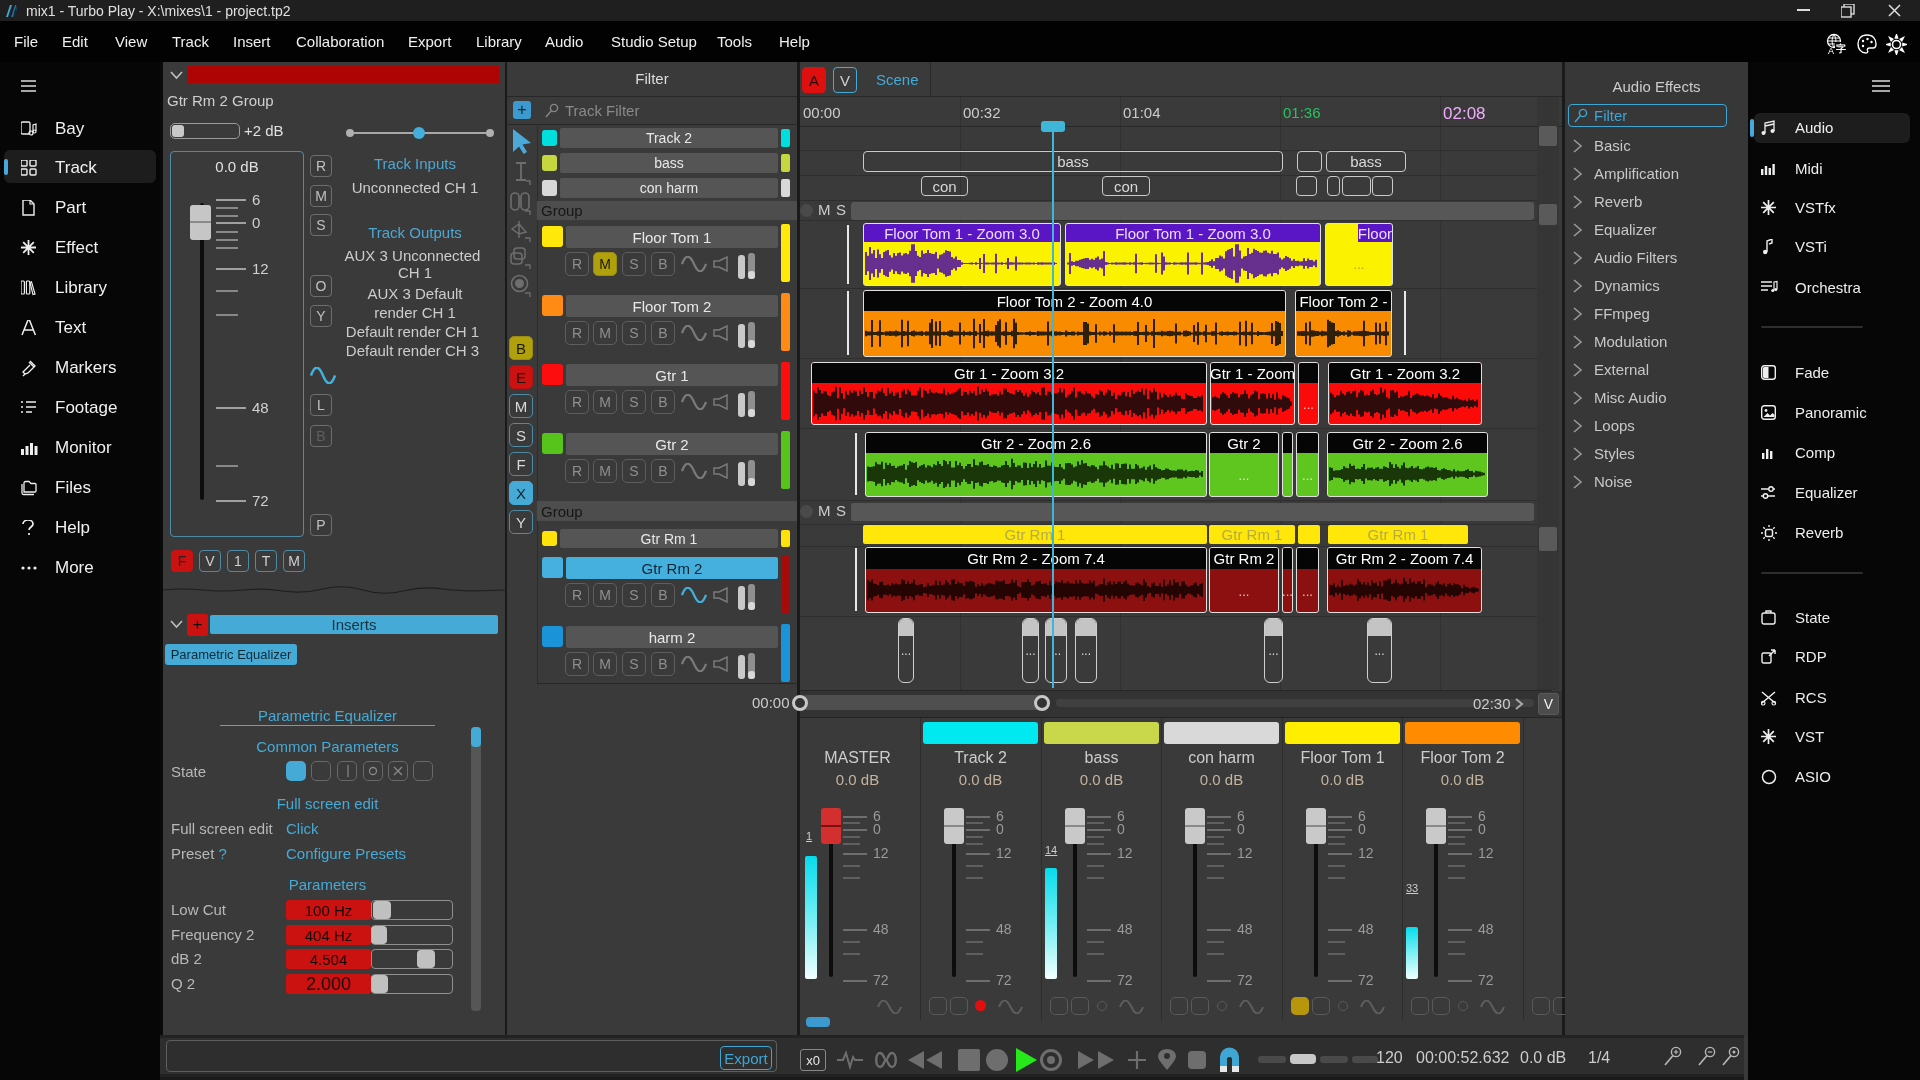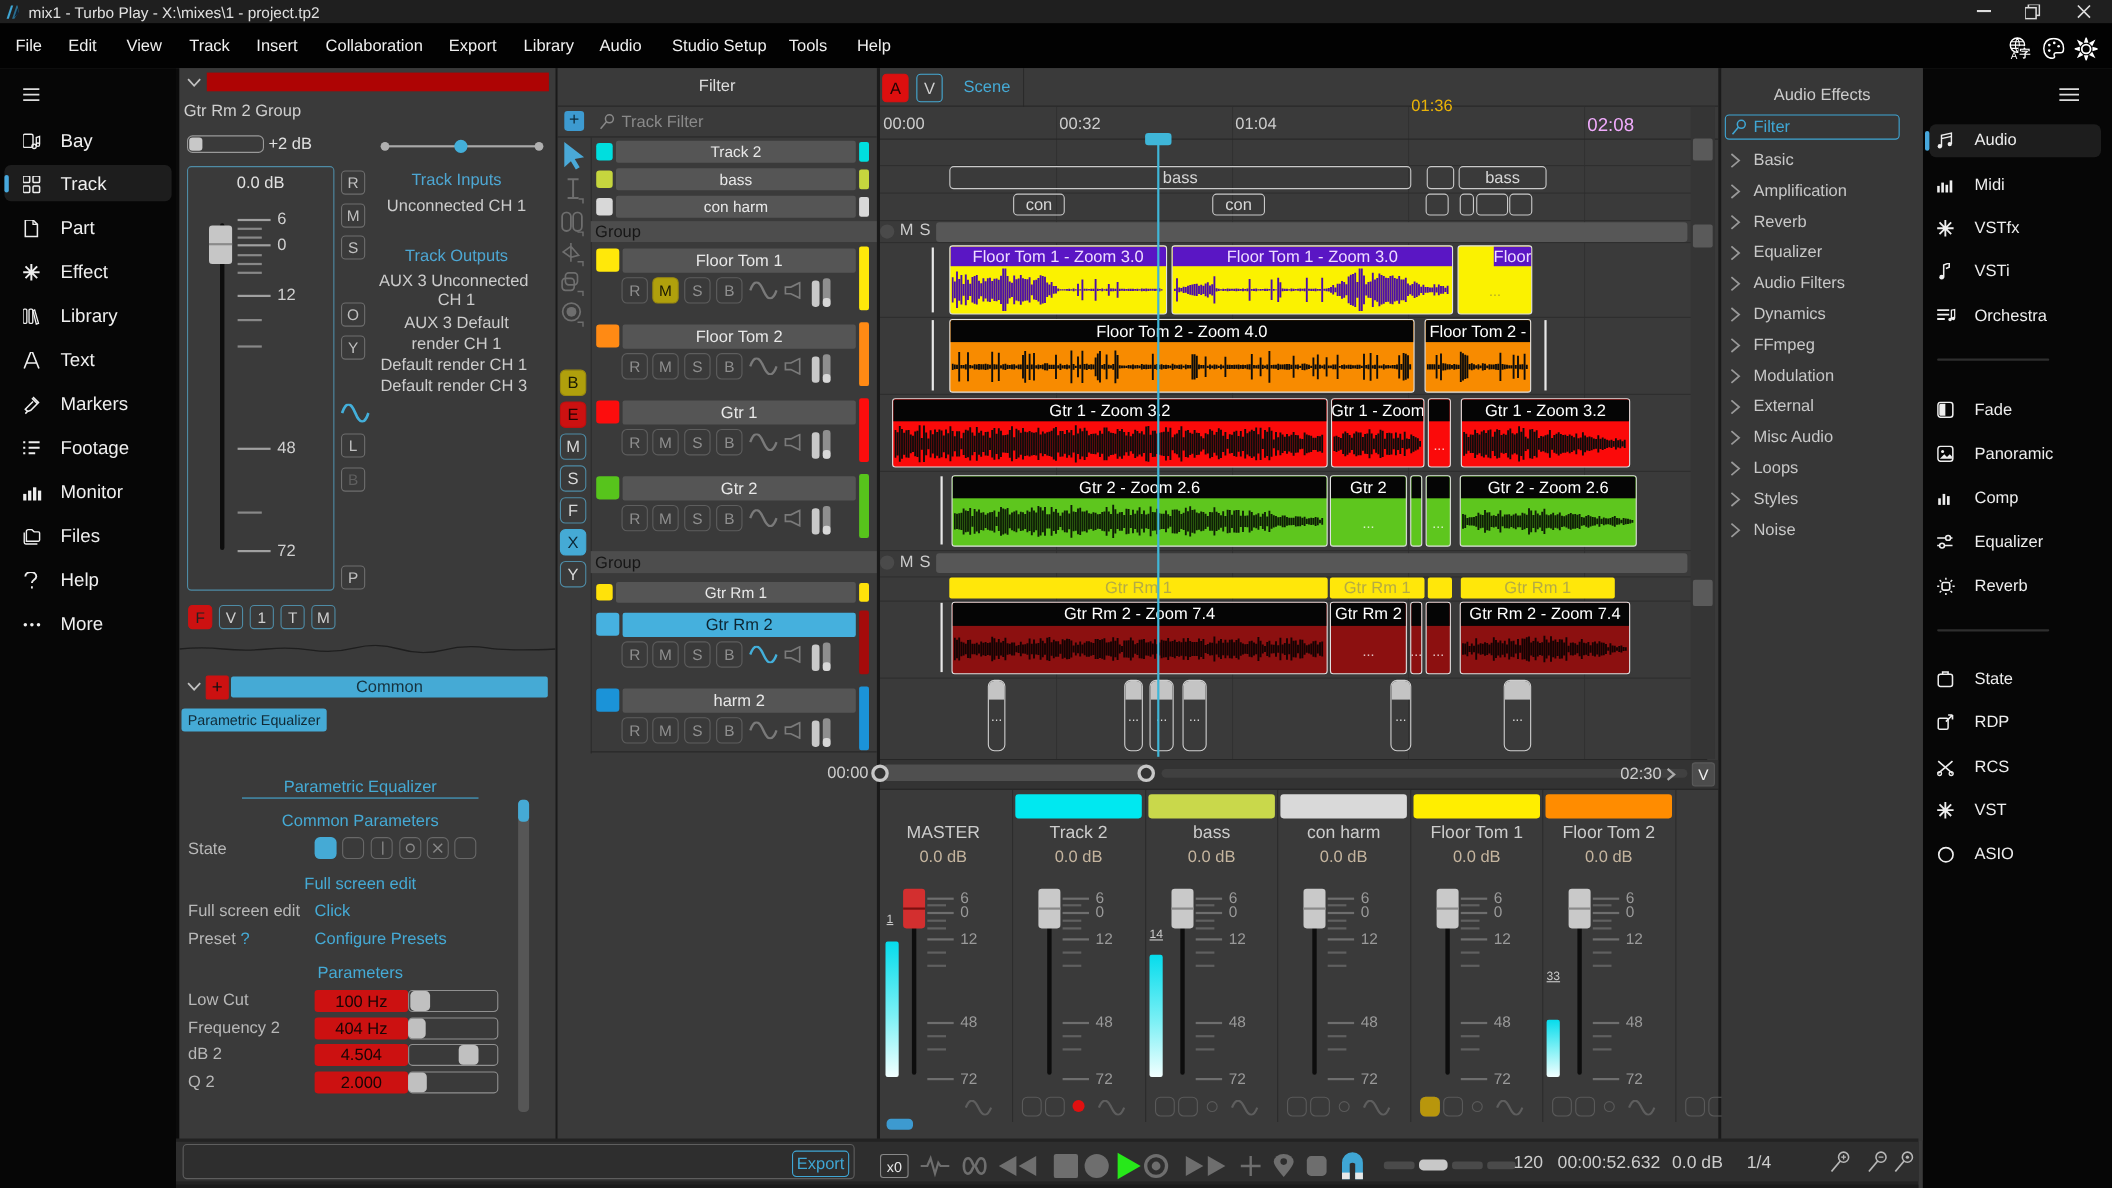--- a/index.html
+++ b/index.html
@@ -270,21 +270,21 @@
 <div style="position:absolute;left:227px;top:550px;width:22px;height:22px;background:transparent;border:1px solid #4e8ba5;border-radius:4px;box-sizing:border-box;color:#d0d0d0;font-size:14px;display:flex;align-items:center;justify-content:center;">1</div>
 <div style="position:absolute;left:255px;top:550px;width:22px;height:22px;background:transparent;border:1px solid #4e8ba5;border-radius:4px;box-sizing:border-box;color:#d0d0d0;font-size:14px;display:flex;align-items:center;justify-content:center;">T</div>
 <div style="position:absolute;left:283px;top:550px;width:22px;height:22px;background:transparent;border:1px solid #4e8ba5;border-radius:4px;box-sizing:border-box;color:#d0d0d0;font-size:14px;display:flex;align-items:center;justify-content:center;">M</div>
 <svg style="position:absolute;left:163px;top:586px;" width="342" height="8" viewBox="0 0 342 8">
     <path d="M0 4 Q 20 2, 40 4 T 80 4 T 120 5 T 160 3 T 200 4 T 240 5 T 280 3 T 342 4" stroke="#1e1e1e" stroke-width="1.2" fill="none"></path>
   </svg>
 <svg style="position:absolute;left:170px;top:620px;" width="13" height="9" viewBox="0 0 13 9">
     <path d="M1 1 L6.5 7 L12 1" stroke="#c0c0c0" stroke-width="1.6" fill="none"></path>
   </svg>
 <div style="position:absolute;left:187px;top:614px;width:21px;height:22px;background:#cc1111;border:1px solid #cc1111;border-radius:2px;box-sizing:border-box;color:#111;font-size:17px;display:flex;align-items:center;justify-content:center;">+</div>
-<div style="position:absolute;left:210px;top:615px;width:288px;height:19px;background:#45aad5;border-radius:2px;color:#16323e;font-size:15px;display:flex;align-items:center;justify-content:center;">Common</div>
+<div style="position:absolute;left:210px;top:615px;width:288px;height:19px;background:#45aad5;border-radius:2px;color:#16323e;font-size:15px;display:flex;align-items:center;justify-content:center;">Inserts</div>
 <div style="position:absolute;left:165px;top:644px;width:132px;height:21px;background:#45aad5;border-radius:3px;color:#102a36;font-size:13px;display:flex;align-items:center;justify-content:center;white-space:nowrap;">Parametric Equalizer</div>
 <div style="position:absolute;left:190px;top:707px;width:275px;text-align:center;font-size:15px;color:#45aad5;white-space:nowrap;overflow:hidden;">Parametric Equalizer</div>
 <div style="position:absolute;left:220px;top:725px;width:215px;height:1px;background:#45aad5;"></div>
 <div style="position:absolute;left:190px;top:738px;width:275px;text-align:center;font-size:15px;color:#45aad5;white-space:nowrap;overflow:hidden;">Common Parameters</div>
 <div style="position:absolute;left:171px;top:763px;font-size:15px;color:#b8b8b8;white-space:nowrap;">State</div>
 <div style="position:absolute;left:286px;top:761px;width:20px;height:20px;background:#45aad5;border-radius:5px;"></div>
 <div style="position:absolute;left:311px;top:761px;width:20px;height:20px;background:transparent;border:1px solid #686868;border-radius:5px;box-sizing:border-box;"></div>
 <div style="position:absolute;left:337px;top:761px;width:20px;height:20px;background:transparent;border:1px solid #686868;border-radius:5px;box-sizing:border-box;"></div>
 <div style="position:absolute;left:363px;top:761px;width:20px;height:20px;background:transparent;border:1px solid #686868;border-radius:5px;box-sizing:border-box;"></div>
 <div style="position:absolute;left:388px;top:761px;width:20px;height:20px;background:transparent;border:1px solid #686868;border-radius:5px;box-sizing:border-box;"></div>
@@ -310,21 +310,21 @@
 <div style="position:absolute;left:373px;top:901px;width:18px;height:18px;background:#c0c0c0;border-radius:4px;"></div>
 <div style="position:absolute;left:171px;top:926px;font-size:15px;color:#b8b8b8;white-space:nowrap;">Frequency 2</div>
 <div style="position:absolute;left:286px;top:925px;width:85px;height:20px;background:#cc1111;border-radius:3px;color:#1a0505;font-size:15px;display:flex;align-items:center;justify-content:center;">404 Hz</div>
 <div style="position:absolute;left:371px;top:925px;width:82px;height:20px;background:transparent;border:1px solid #909090;border-radius:4px;box-sizing:border-box;"></div>
 <div style="position:absolute;left:371px;top:926px;width:16px;height:18px;background:#c0c0c0;border-radius:4px;"></div>
 <div style="position:absolute;left:171px;top:950px;font-size:15px;color:#b8b8b8;white-space:nowrap;">dB 2</div>
 <div style="position:absolute;left:286px;top:949px;width:85px;height:20px;background:#cc1111;border-radius:3px;color:#1a0505;font-size:15px;display:flex;align-items:center;justify-content:center;">4.504</div>
 <div style="position:absolute;left:371px;top:949px;width:82px;height:20px;background:transparent;border:1px solid #909090;border-radius:4px;box-sizing:border-box;"></div>
 <div style="position:absolute;left:417px;top:950px;width:18px;height:18px;background:#c0c0c0;border-radius:4px;"></div>
 <div style="position:absolute;left:171px;top:975px;font-size:15px;color:#b8b8b8;white-space:nowrap;">Q 2</div>
-<div style="position:absolute;left:286px;top:974px;width:85px;height:20px;background:#cc1111;border-radius:3px;color:#1a0505;font-size:15px;display:flex;align-items:center;justify-content:center;">2.000</div>
+<div style="position:absolute;left:286px;top:974px;width:85px;height:20px;background:#cc1111;border-radius:3px;color:#1a0505;font-size:18px;display:flex;align-items:center;justify-content:center;">2.000</div>
 <div style="position:absolute;left:371px;top:974px;width:82px;height:20px;background:transparent;border:1px solid #909090;border-radius:4px;box-sizing:border-box;"></div>
 <div style="position:absolute;left:371px;top:975px;width:17px;height:18px;background:#c0c0c0;border-radius:4px;"></div>
 <div style="position:absolute;left:471px;top:727px;width:10px;height:284px;background:#565656;border-radius:4px;"></div>
 <div style="position:absolute;left:471px;top:727px;width:10px;height:20px;background:#45aad5;border-radius:4px;"></div>
 <div style="position:absolute;left:505px;top:62px;width:2px;height:975px;background:#1a1a1a;"></div>
 <div style="position:absolute;left:797px;top:62px;width:3px;height:975px;background:#1a1a1a;"></div>
 <div style="position:absolute;left:1562px;top:62px;width:3px;height:975px;background:#1a1a1a;"></div>
 <div style="position:absolute;left:507px;top:62px;width:290px;height:975px;background:#3a3a3a;"></div>
 <div style="position:absolute;left:507px;top:70px;width:290px;text-align:center;font-size:15px;color:#dddddd;white-space:nowrap;overflow:hidden;">Filter</div>
 <div style="position:absolute;left:507px;top:96px;width:290px;height:1px;background:#272727;"></div>
@@ -488,21 +488,21 @@
 <div style="position:absolute;left:833px;top:67px;width:24px;height:26px;background:transparent;border:1px solid #45aad5;border-radius:4px;box-sizing:border-box;color:#d0d0d0;font-size:15px;display:flex;align-items:center;justify-content:center;">V</div>
 <div style="position:absolute;left:876px;top:71px;font-size:15px;color:#45aad5;white-space:nowrap;">Scene</div>
 <div style="position:absolute;left:930px;top:62px;width:1px;height:35px;background:#2a2a2a;"></div>
 <div style="position:absolute;left:800px;top:96px;width:762px;height:1px;background:#272727;"></div>
 <div style="position:absolute;left:803px;top:104px;font-size:15px;color:#cccccc;white-space:nowrap;">00:00</div>
 <div style="position:absolute;left:960px;top:97px;width:1px;height:593px;background:#313131;"></div>
 <div style="position:absolute;left:963px;top:104px;font-size:15px;color:#cccccc;white-space:nowrap;">00:32</div>
 <div style="position:absolute;left:1120px;top:97px;width:1px;height:593px;background:#313131;"></div>
 <div style="position:absolute;left:1123px;top:104px;font-size:15px;color:#cccccc;white-space:nowrap;">01:04</div>
 <div style="position:absolute;left:1280px;top:97px;width:1px;height:593px;background:#313131;"></div>
-<div style="position:absolute;left:1283px;top:88px;font-size:15px;color:#eab308;white-space:nowrap;">01:36</div>
+<div style="position:absolute;left:1283px;top:104px;font-size:15px;color:#22c55e;white-space:nowrap;">01:36</div>
 <div style="position:absolute;left:1440px;top:97px;width:1px;height:593px;background:#313131;"></div>
 <div style="position:absolute;left:1443px;top:104px;font-size:17px;color:#f0abfc;white-space:nowrap;">02:08</div>
 <div style="position:absolute;left:800px;top:126px;width:762px;height:1px;background:#272727;"></div>
 <div style="position:absolute;left:800px;top:150px;width:752px;height:1px;background:#2e2e2e;"></div>
 <div style="position:absolute;left:800px;top:175px;width:752px;height:1px;background:#2e2e2e;"></div>
 <div style="position:absolute;left:800px;top:200px;width:752px;height:1px;background:#2e2e2e;"></div>
 <div style="position:absolute;left:800px;top:220px;width:752px;height:1px;background:#2e2e2e;"></div>
 <div style="position:absolute;left:800px;top:288px;width:752px;height:1px;background:#2e2e2e;"></div>
 <div style="position:absolute;left:800px;top:358px;width:752px;height:1px;background:#2e2e2e;"></div>
 <div style="position:absolute;left:800px;top:428px;width:752px;height:1px;background:#2e2e2e;"></div>

